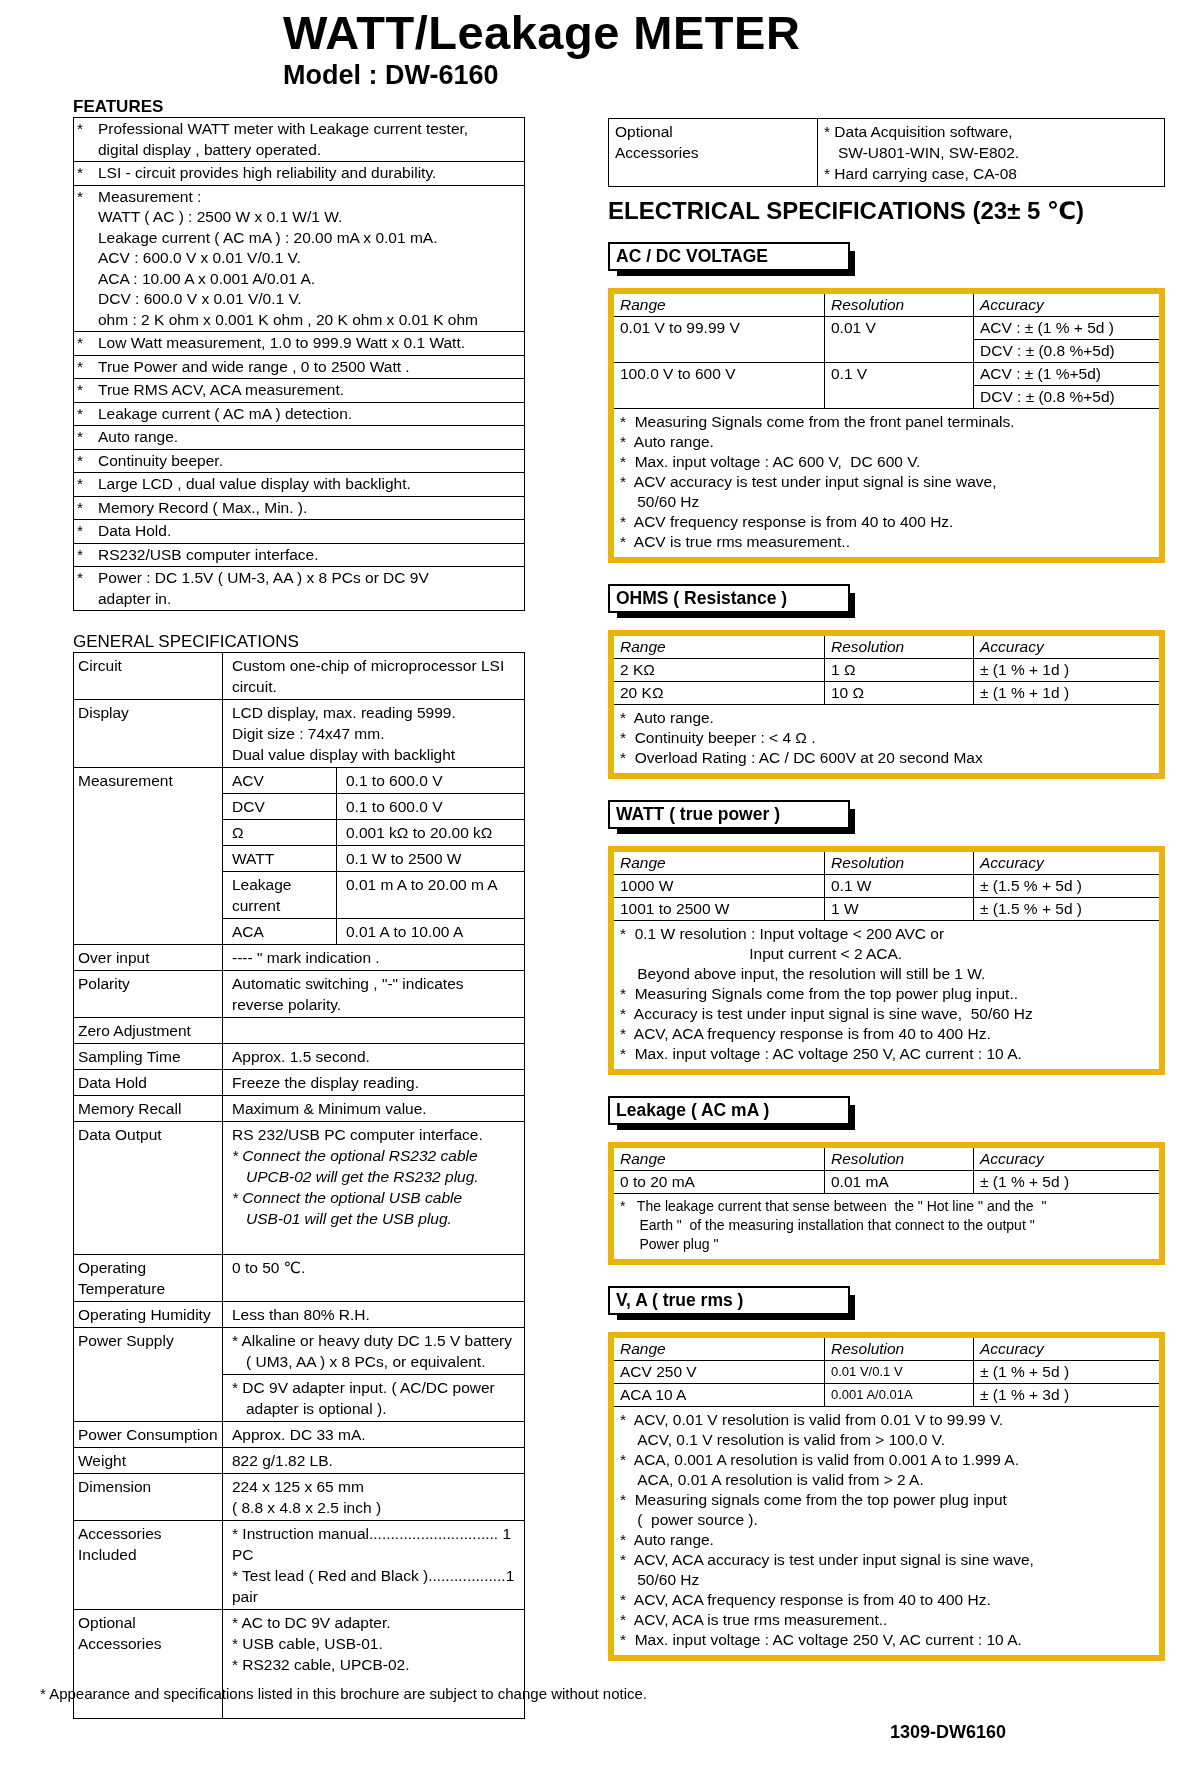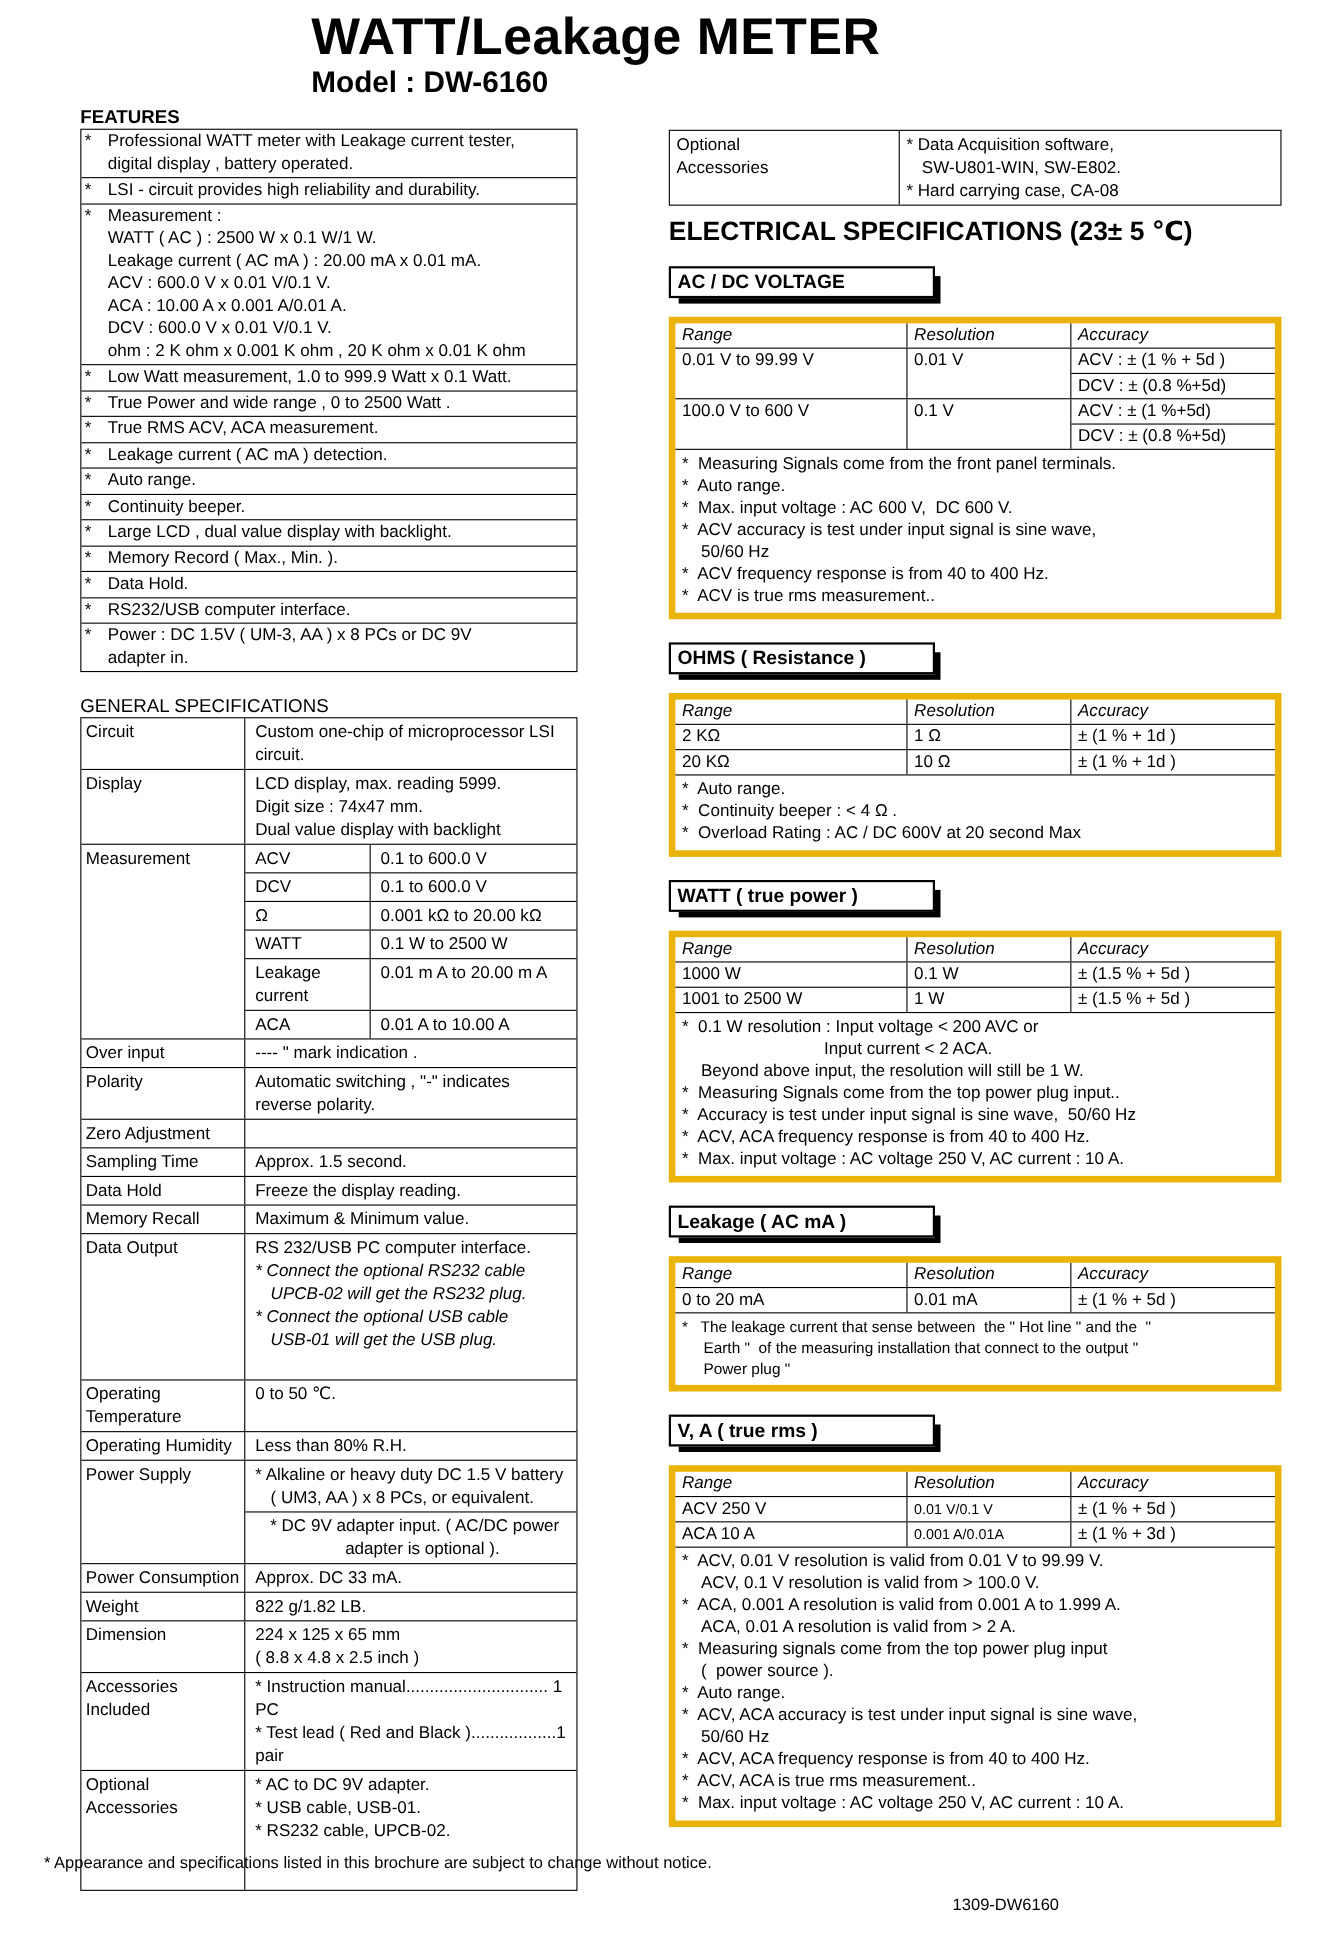--- a/index.html
+++ b/index.html
@@ -33,21 +33,21 @@
   .g-label{width:142px;flex:none;border-right:1px solid #000;padding:2px 2px 2px 4px;}
   .g-value{flex:1;padding:2px 2px 2px 9px;}
   .g-value.nopad{padding:0;}
   .m-row{display:flex;border-bottom:1px solid #000;}
   .m-row:last-child{border-bottom:none;}
   .m-key{width:100px;flex:none;border-right:1px solid #000;padding:2px 4px 2px 9px;}
   .m-val{flex:1;padding:2px 4px 2px 9px;}
   .it{font-style:italic;}
   .cont{padding-left:14px;}
   .ps-cell{border-bottom:1px solid #000;padding:2px 2px 2px 9px;}
-  .ps-cell:last-child{border-bottom:none;text-align:center;}
+  .ps-cell:last-child{border-bottom:none;}
   .r-dataout .g-value{min-height:128px;}
   .r-optacc .g-value{min-height:104px;}
 
   
   .opt-box{display:flex;border:1px solid #000;margin-bottom:13px;line-height:21px;}
   .opt-label{width:196px;flex:none;border-right:1px solid #000;padding:2px 6px;}
   .opt-content{flex:1;padding:2px 6px;}
   .elec-heading{font-weight:bold;font-size:24px;line-height:22px;margin:8px 0 16px 0;}
   .box-title{display:inline-block;width:226px;border:2px solid #000;padding:1px 6px 2px 6px;
              font-weight:bold;font-size:17.5px;line-height:22px;background:#fff;
@@ -60,21 +60,21 @@
   .s-c3.nopad{padding:0;}
   .acc-line{padding:1px 6px;}
   .acc-line.a1{border-bottom:1px solid #000;}
   .sm{font-size:13px;}
   .notes{padding:3px 6px 5px 6px;}
   .note-ln{white-space:pre-wrap;}
   .small-notes .note-ln{font-size:14px;line-height:19px;}
 
   
   .footer-note{position:absolute;left:40px;top:1684px;font-size:15px;}
-  .footer-code{position:absolute;left:866px;top:1722px;font-size:15px;}
+  .footer-code{position:absolute;left:890px;top:1722px;font-size:18px;font-weight:bold;}
 </style>
 </head>
 <body>
 
 <div class="page">
 
   <div class="title-wrap">
     <div class="doc-title">WATT/Leakage METER</div>
     <div class="doc-model">Model : DW-6160</div>
   </div>

